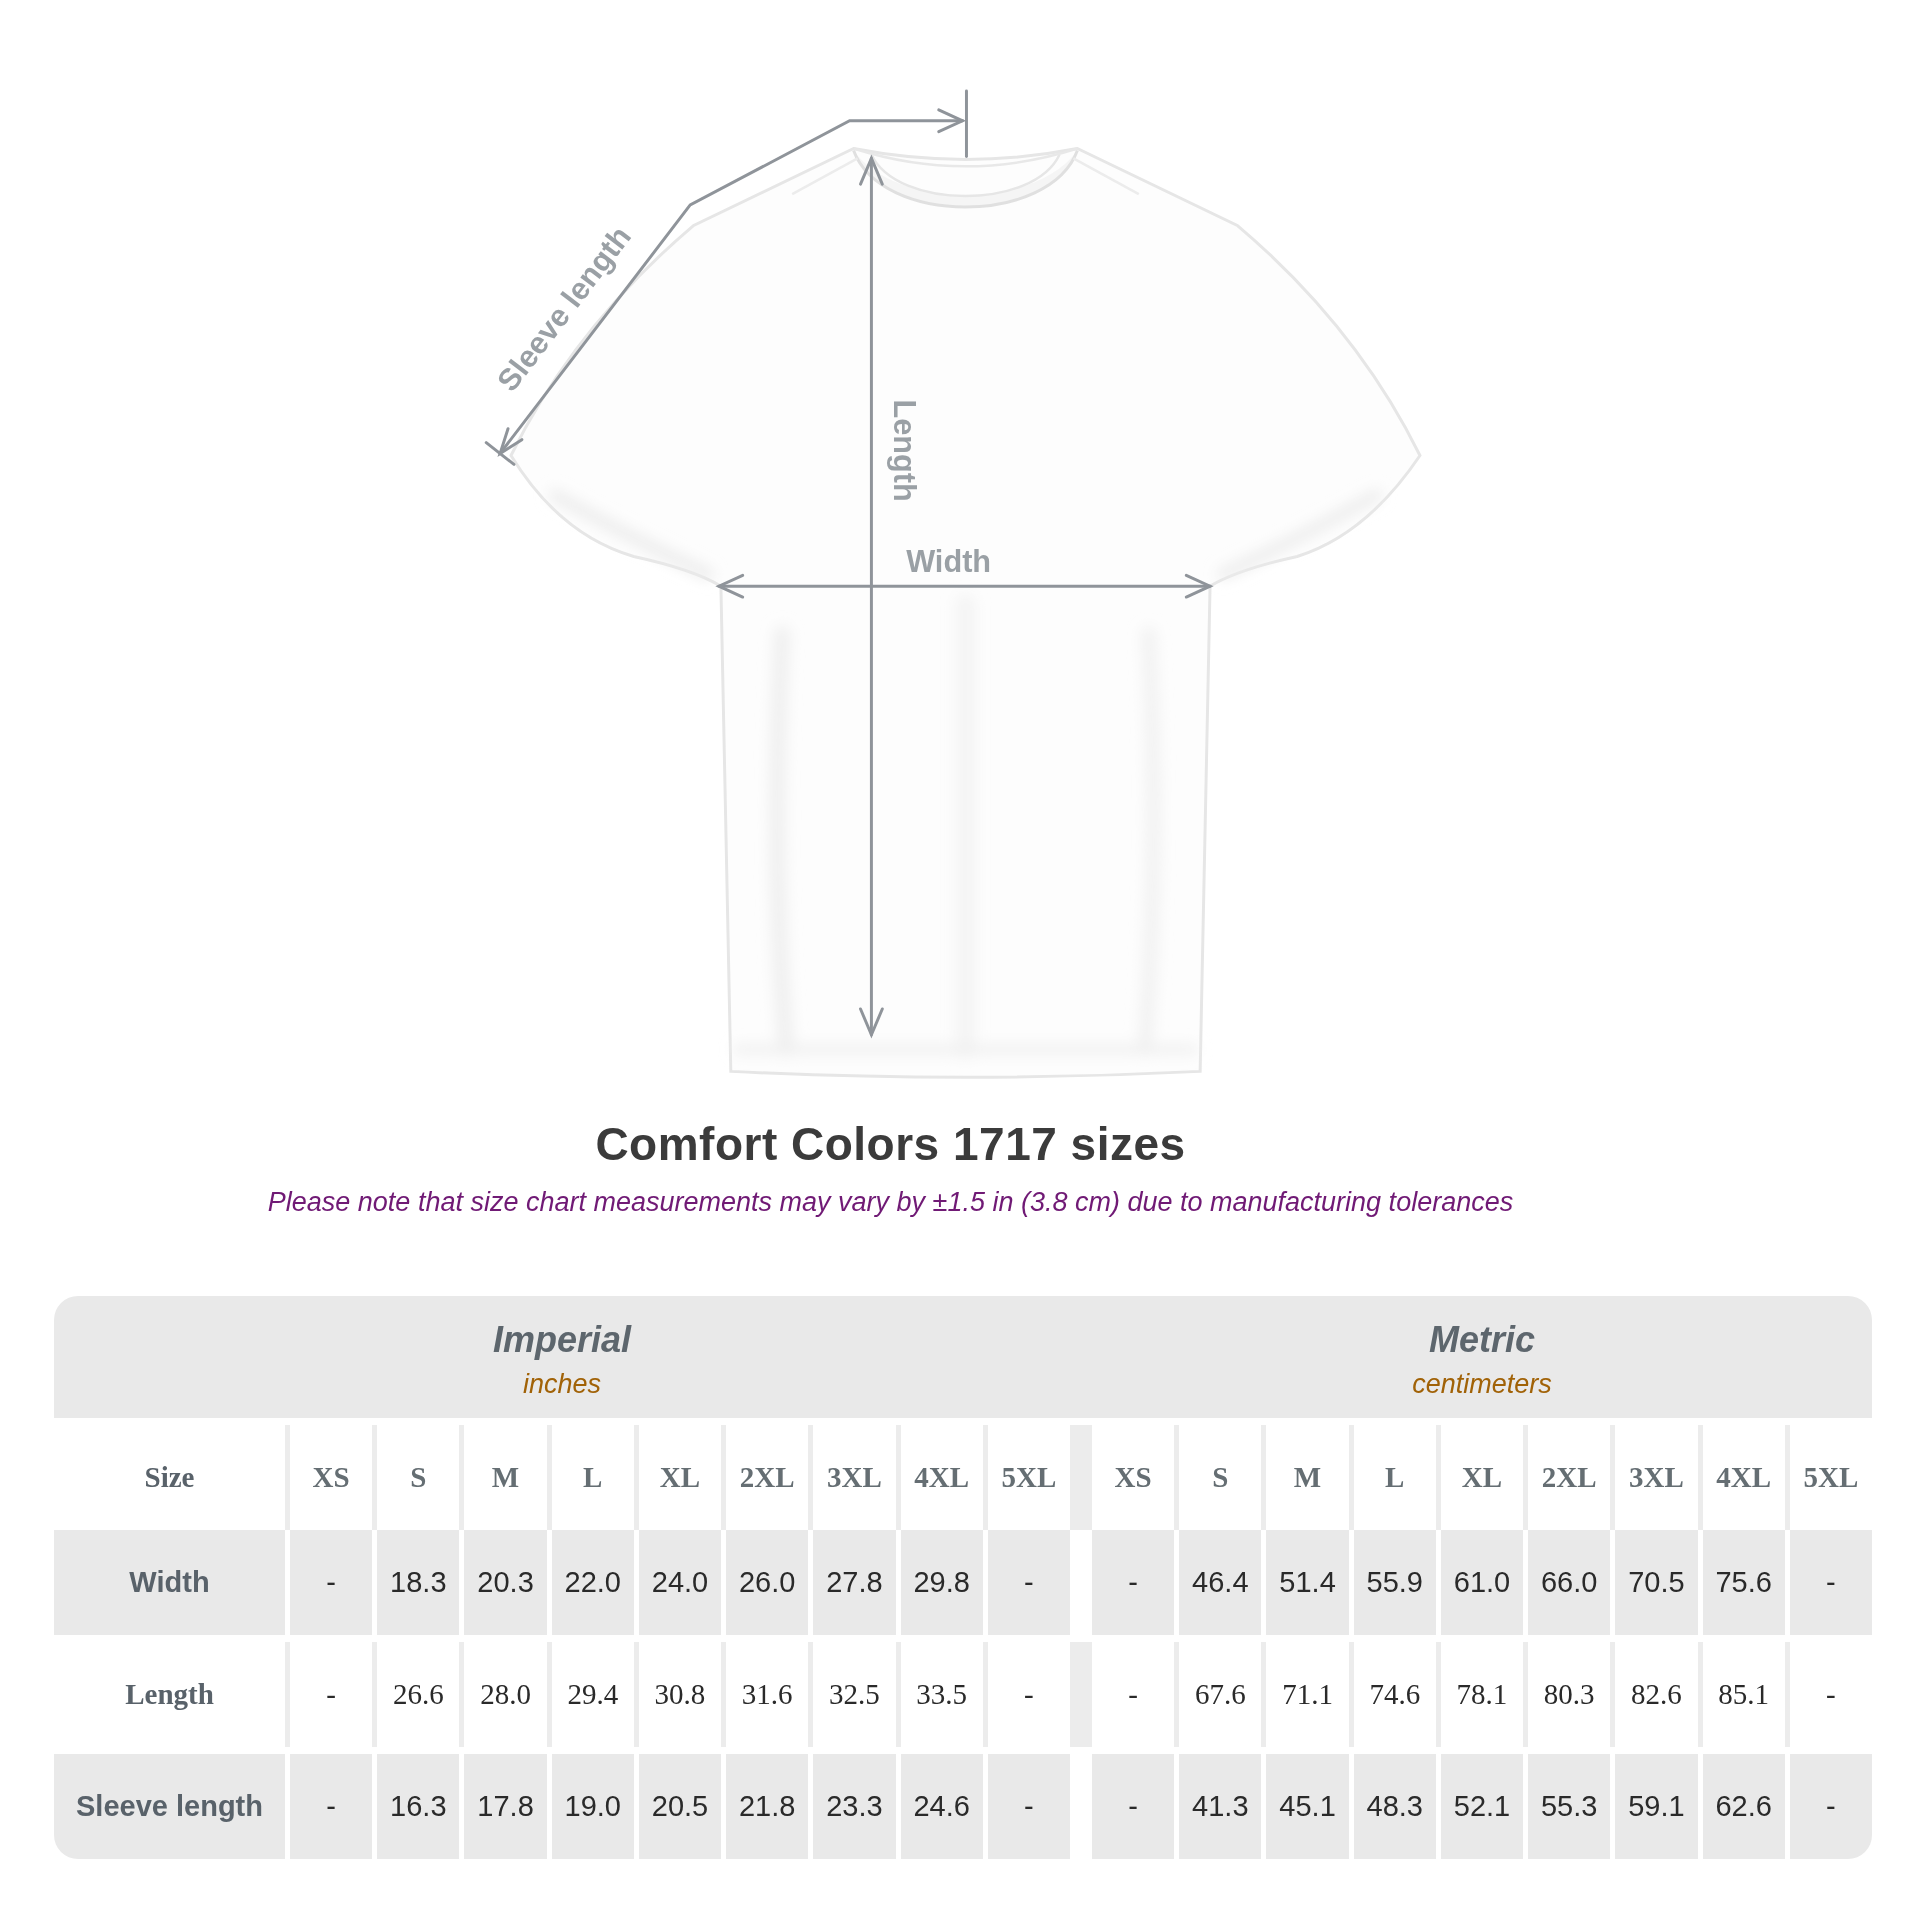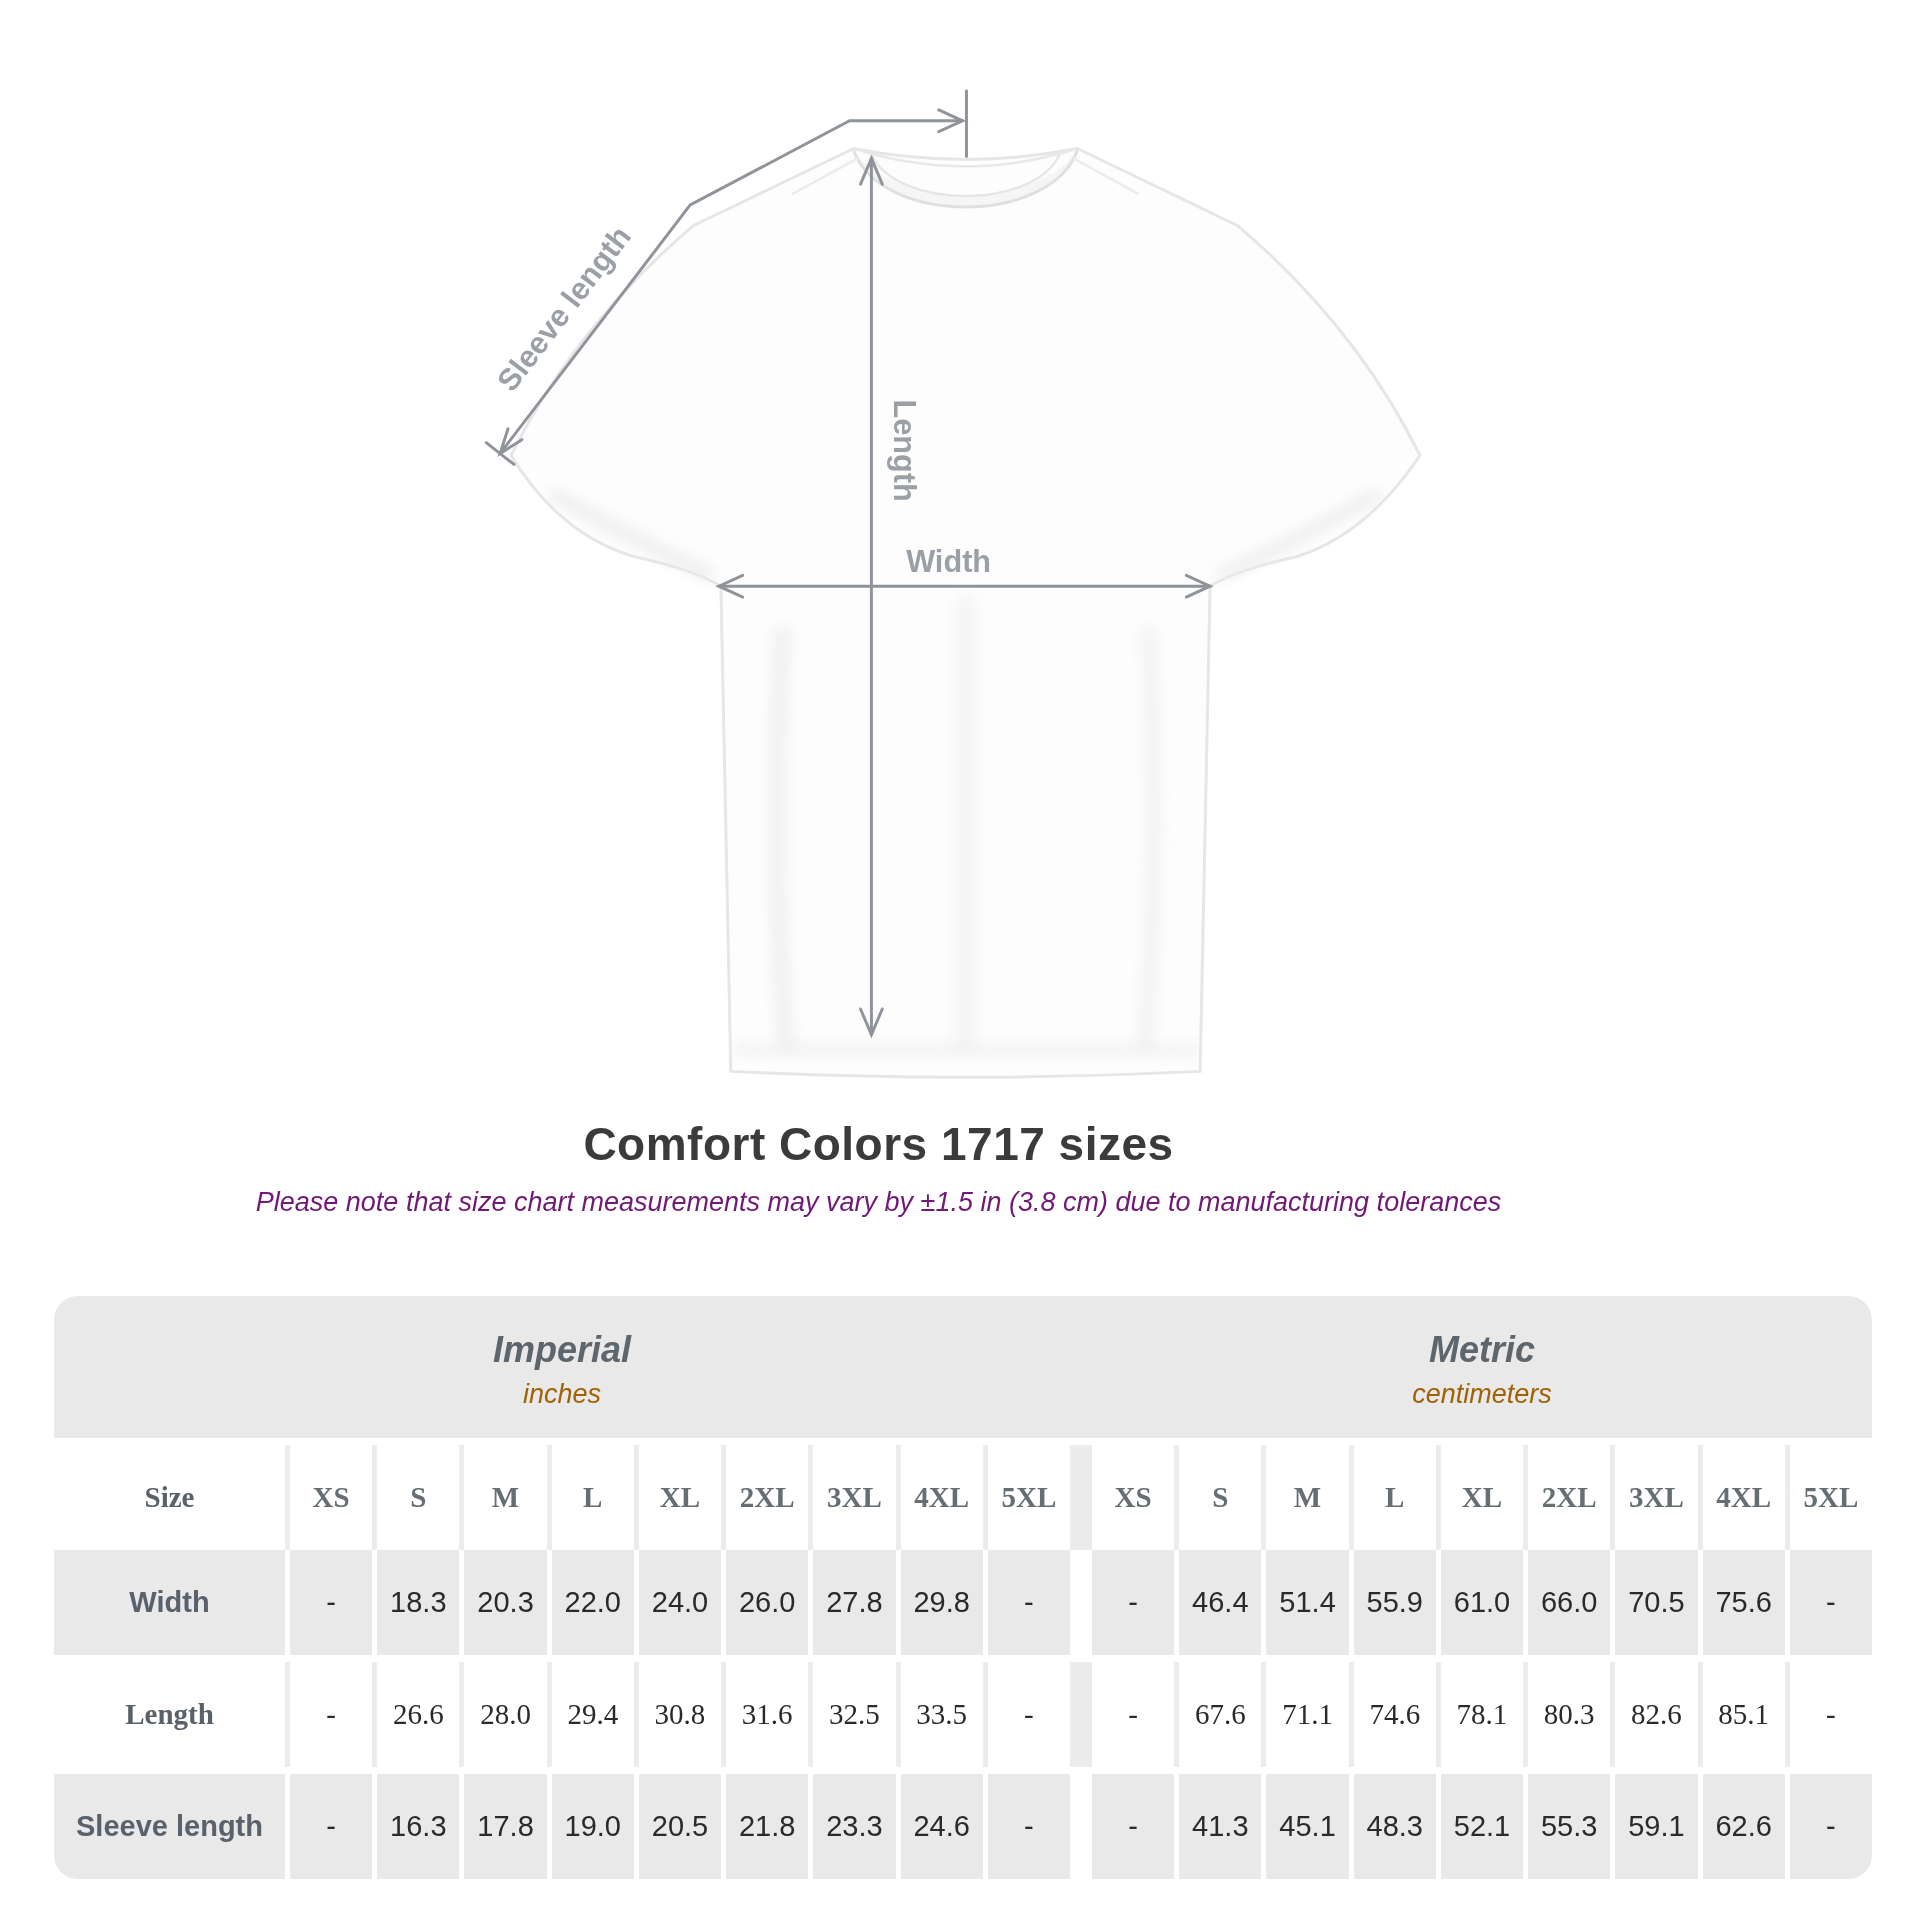--- a/index.html
+++ b/index.html
@@ -3,32 +3,32 @@
 <meta charset="utf-8">
 <style>
   html,body{margin:0;padding:0;background:#ffffff;}
   .stage{
     position:relative;width:1927px;height:1927px;background:#ffffff;overflow:hidden;
     font-family:"Liberation Sans",sans-serif;
   }
   
   .diagram{position:absolute;left:0;top:0;width:1927px;height:1109px;}
   
-  .heading{position:absolute;left:0;top:1117px;width:1757px;text-align:center;}
+  .heading{position:absolute;left:12px;top:1117px;width:1757px;text-align:center;}
   .title{font-size:46px;font-weight:700;color:#3b3b3b;letter-spacing:0.5px;}
   .subtitle{margin-top:16px;font-size:27px;font-style:italic;color:#701a75;}
   
   .size-table{position:absolute;left:54px;top:1296px;width:1818px;}
   .gridrow{
     display:grid;
     grid-template-columns:231px repeat(9,1fr) 12px repeat(9,1fr);
     column-gap:5px;
   }
   .band{
-    height:142px;background:#e9e9e9;border-radius:24px 24px 0 0;
+    height:122px;background:#e9e9e9;border-radius:24px 24px 0 0;
     margin-bottom:7px;
   }
   .band .group{display:flex;flex-direction:column;align-items:center;justify-content:center;gap:8px;padding-top:4px;}
   .band .group-imperial{grid-column:1 / 11;}
   .band .group-metric{grid-column:12 / 21;}
   .group-name{font-size:36px;font-weight:700;font-style:italic;color:#5d666d;}
   .group-unit{font-size:27px;font-style:italic;color:#a16207;}
   .trow{height:105px;}
   .trow + .trow{margin-top:7px;}
   .trow.white{background:#ececec;}

